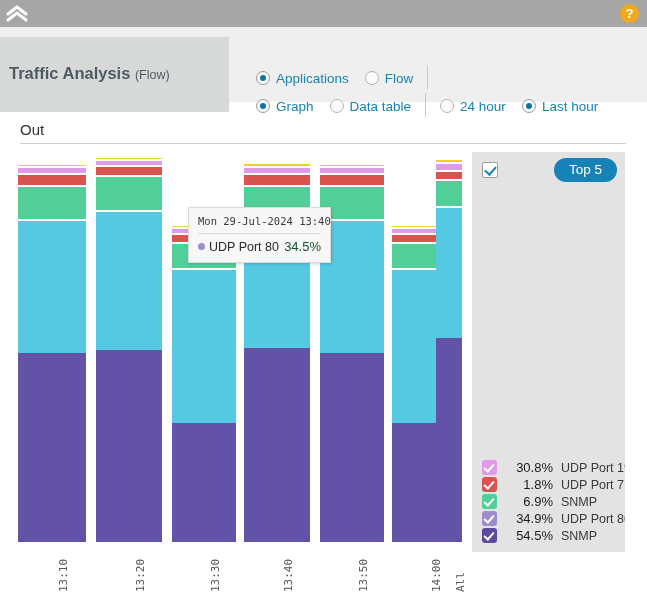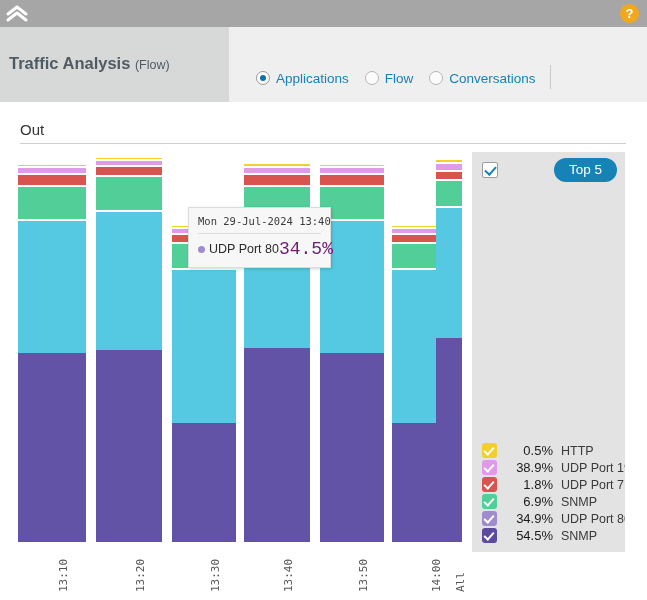--- a/index.html
+++ b/index.html
@@ -41,21 +41,21 @@
 
   
   #header {
     position: absolute;
     left: 0; top: 27px;
     width: 647px; height: 75px;
     background: #efefef;
   }
   #title-box {
     position: absolute;
-    left: 0; top: 0;
+    left: 0; top: 10px;
     width: 229px; height: 75px;
     background: #d7d9d9;
   }
   #page-title {
     position: absolute;
     left: 9px; top: 27px;
     color: #4f5b63;
     font-size: 16.5px;
     font-weight: bold;
     white-space: nowrap;
@@ -280,24 +280,23 @@
     border-radius: 50%;
     background: #a08ccc;
     flex: none;
     margin-right: 4px;
   }
   #tooltip-label {
     font-size: 12.5px;
     color: #2b2b2b;
   }
   #tooltip-value {
-    font-size: 18px;
-    color: #701a75;
+    font-size: 13px;
+    color: #14532d;
     margin-left: auto;
-    font-family: Liberation Mono, monospace;
   }
 </style>
 </head>
 <body>
 
 <div id="topbar">
   <div id="collapse-icon">
     <svg viewBox="0 0 26 22" width="26" height="22" aria-hidden="true">
       <path d="M4 11 L13 4 L22 11" fill="none" stroke="#ffffff" stroke-width="3" stroke-linecap="round" stroke-linejoin="round"></path>
       <path d="M4 17 L13 10 L22 17" fill="none" stroke="#ffffff" stroke-width="3" stroke-linecap="round" stroke-linejoin="round"></path>
@@ -316,27 +315,42 @@
 
   <div class="radio-row" id="radio-row-1">
     <div class="radio on">
       <span class="dot"></span>
       <span class="lbl">Applications</span>
     </div>
     <div class="radio">
       <span class="dot"></span>
       <span class="lbl">Flow</span>
     </div>
+    <div class="vdiv"></div>
+  </div>
+
+  <div class="radio-row" id="radio-row-2">
+    <div class="radio on">
+      <span class="dot"></span>
+      <span class="lbl">Graph</span>
+    </div>
     <div class="radio">
       <span class="dot"></span>
-      <span class="lbl">Conversations</span>
+      <span class="lbl">Data table</span>
     </div>
     <div class="vdiv"></div>
-  </div>
-
+    <div class="radio">
+      <span class="dot"></span>
+      <span class="lbl">24 hour</span>
+    </div>
+    <div class="radio on">
+      <span class="dot"></span>
+      <span class="lbl">Last hour</span>
+    </div>
+  </div>
 </div>
 
 <div id="section-title">Out</div>
 <div id="section-rule"></div>
 
 <div id="plot">
     <div class="bar" style="left: 0px; width: 68px;">
       <div class="seg" style="background: rgb(98, 83, 166); height: 189px; bottom: 0px; top: auto;"></div>
       <div class="seg" style="background: rgb(85, 201, 226); height: 134.19px; bottom: 189px; top: auto;"></div>
       <div class="seg" style="background: rgb(82, 207, 153); height: 34.02px; bottom: 323.19px; top: auto;"></div>
@@ -401,27 +415,22 @@
     <div class="xlabel" style="left: 339px; top: 48px;">13:50</div>
     <div class="xlabel" style="left: 412px; top: 48px;">14:00</div>
     <div class="xlabel" style="left: 436px; top: 48px;">All</div>
   </div>
 
 <div id="legend-panel">
   <div id="legend-top-check"></div>
   <div id="top5-button">Top 5</div>
   <div id="legend-items">
       <div class="legend-item">
-        <span class="box" style="background: rgb(242, 208, 44);"></span>
-        <span class="pct">0.5%</span>
-        <span class="name">HTTP</span>
-      </div>
-      <div class="legend-item">
         <span class="box" style="background: rgb(224, 154, 232);"></span>
-        <span class="pct">38.9%</span>
+        <span class="pct">30.8%</span>
         <span class="name">UDP Port 19</span>
       </div>
       <div class="legend-item">
         <span class="box" style="background: rgb(217, 83, 79);"></span>
         <span class="pct">1.8%</span>
         <span class="name">UDP Port 7 /</span>
       </div>
       <div class="legend-item">
         <span class="box" style="background: rgb(82, 207, 153);"></span>
         <span class="pct">6.9%</span>

